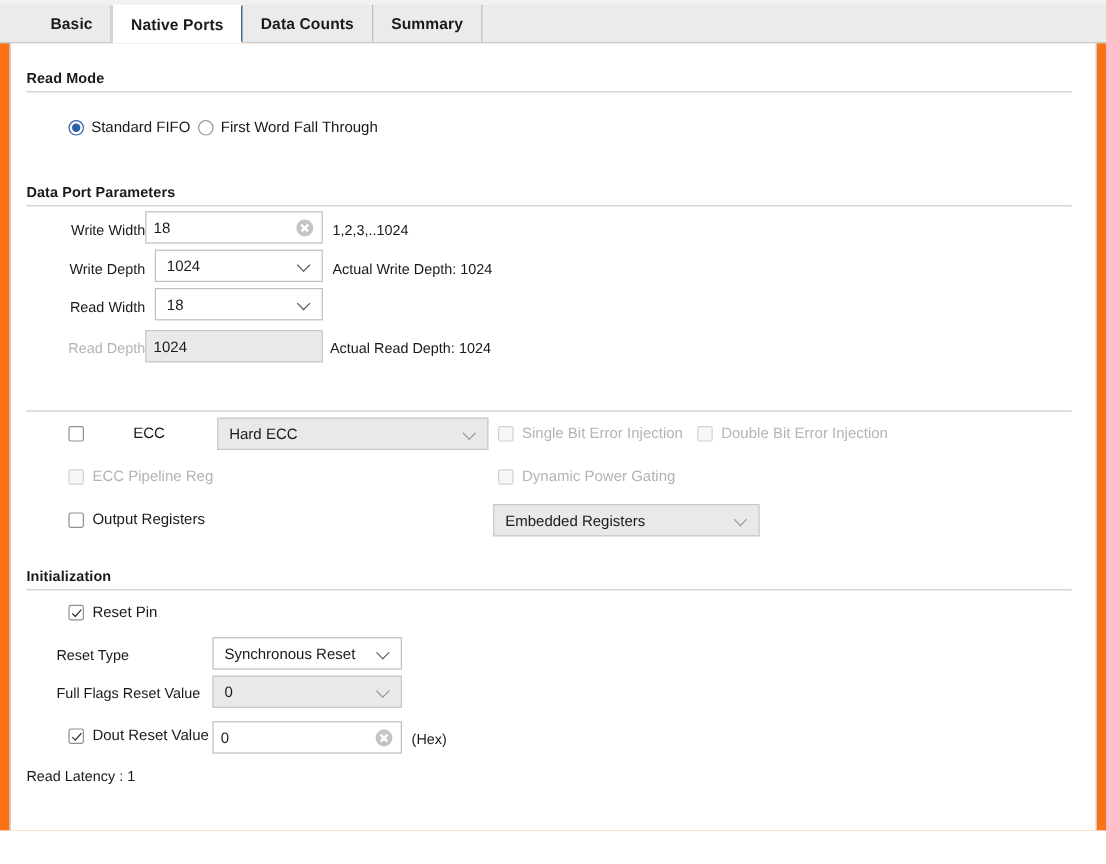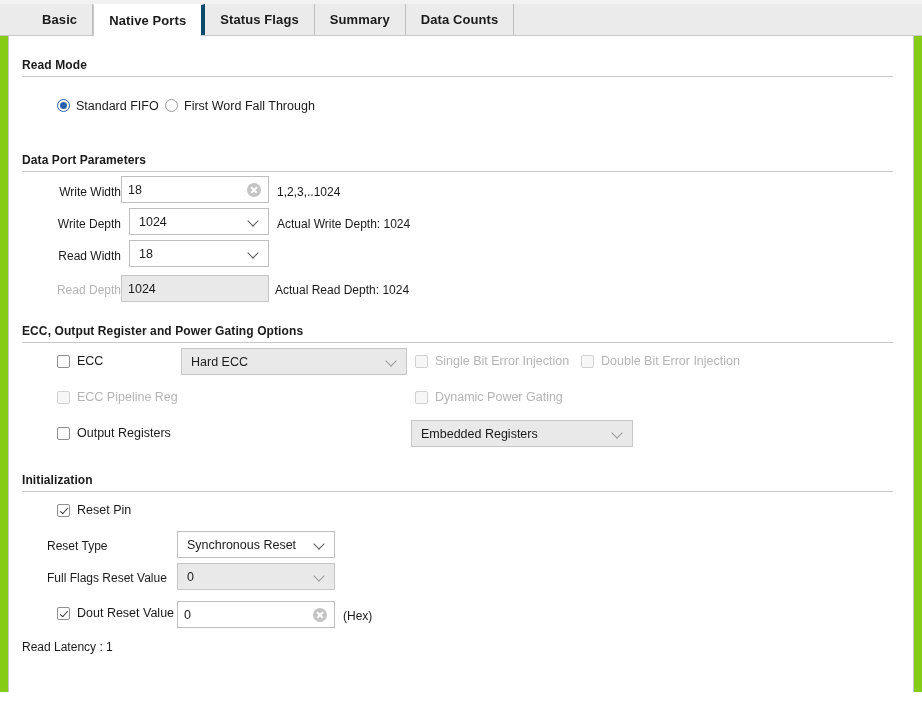--- a/index.html
+++ b/index.html
@@ -5,21 +5,21 @@
   html, body {
     margin: 0; padding: 0;
     width: 922px; height: 720px;
     background: #ffffff;
     font-family: "Liberation Sans", sans-serif;
     -webkit-font-smoothing: none;
   }
   #app {
     position: relative;
     width: 922px; height: 692px;
-    background: #84cc16;
+    background: #f97316;
     overflow: hidden;
     box-sizing: border-box;
   }
 
   
   #tabbar {
     position: absolute;
     left: 0; top: 0;
     width: 922px; height: 36px;
     background: #ebebeb;
@@ -48,21 +48,21 @@
     border-right: 1px solid #bdbdbd;
     box-sizing: border-box;
     margin-top: 4px;
     white-space: nowrap;
     cursor: default;
     letter-spacing: 0.1px;
   }
   .tab.active {
     background: #ffffff;
     border-left: 1px solid #c8c8c8;
-    border-right: 4px solid #0c4a6e;
+    border-right: 1px solid #0c4a6e;
     border-top: 1px solid #ffffff;
     z-index: 3;
   }
   .tab.active::after {
     content: "";
     position: absolute;
     left: 0; right: 0; bottom: -1px;
     height: 2px;
     background: #ffffff;
   }
@@ -104,21 +104,21 @@
     white-space: nowrap;
     line-height: 16px;
   }
   .lbl.dim { color: #b4b4b4; }
   .lbl.right { text-align: right; }
 
   
   .radio-wrap {
     position: absolute;
     display: flex;
-    align-items: flex-start;
+    align-items: flex-end;
     white-space: nowrap;
     cursor: default;
   }
   .radio {
     width: 13px; height: 13px;
     border-radius: 50%;
     border: 1px solid #9a9a9a;
     background: #ffffff;
     box-sizing: border-box;
     position: relative;
@@ -254,27 +254,24 @@
 <div id="app">
 
   <div id="tabbar">
     <div class="tab">
       <span>Basic</span>
     </div>
     <div class="tab active">
       <span>Native Ports</span>
     </div>
     <div class="tab">
-      <span>Status Flags</span>
+      <span>Data Counts</span>
     </div>
     <div class="tab">
       <span>Summary</span>
-    </div>
-    <div class="tab">
-      <span>Data Counts</span>
     </div>
     <div class="tab-filler"></div>
   </div>
 
   <div id="panel">
 
     <div class="section-title" style="left:13px; top:22px;">Read Mode</div>
     <div class="section-rule" style="left:13px; top:40px; width:871px;"></div>
 
     <div class="radio-wrap" style="left:48px; top:63px;">
@@ -308,24 +305,23 @@
       <span class="val">18</span>
       <span class="chev"></span>
     </div>
 
     <div class="lbl right dim" style="left:20px; top:246px; width:92px;">Read Depth</div>
     <div class="tinput disabled" style="left:112px; top:239px; width:148px; height:27px;">
       <span class="val">1024</span>
     </div>
     <div class="lbl" style="left:266px; top:246px;">Actual Read Depth: 1024</div>
 
-    <div class="section-title" style="left:13px; top:288px;">ECC, Output Register and Power Gating Options</div>
     <div class="section-rule" style="left:13px; top:306px; width:871px;"></div>
 
-    <div class="cb-wrap" style="left:48px; top:318px;">
+    <div class="cb-wrap" style="left:48px; top:318px;gap:34px;">
       <span class="cb"></span>
       <span class="cb-label">ECC</span>
     </div>
     <div class="sel disabled" style="left:172px; top:312px; width:226px; height:27px;gap:21px;">
       <span class="val">Hard ECC</span>
       <span class="chev"></span>
     </div>
 
     <div class="cb-wrap" style="left:406px; top:318px;text-align:right;">
       <span class="cb disabled"></span>

